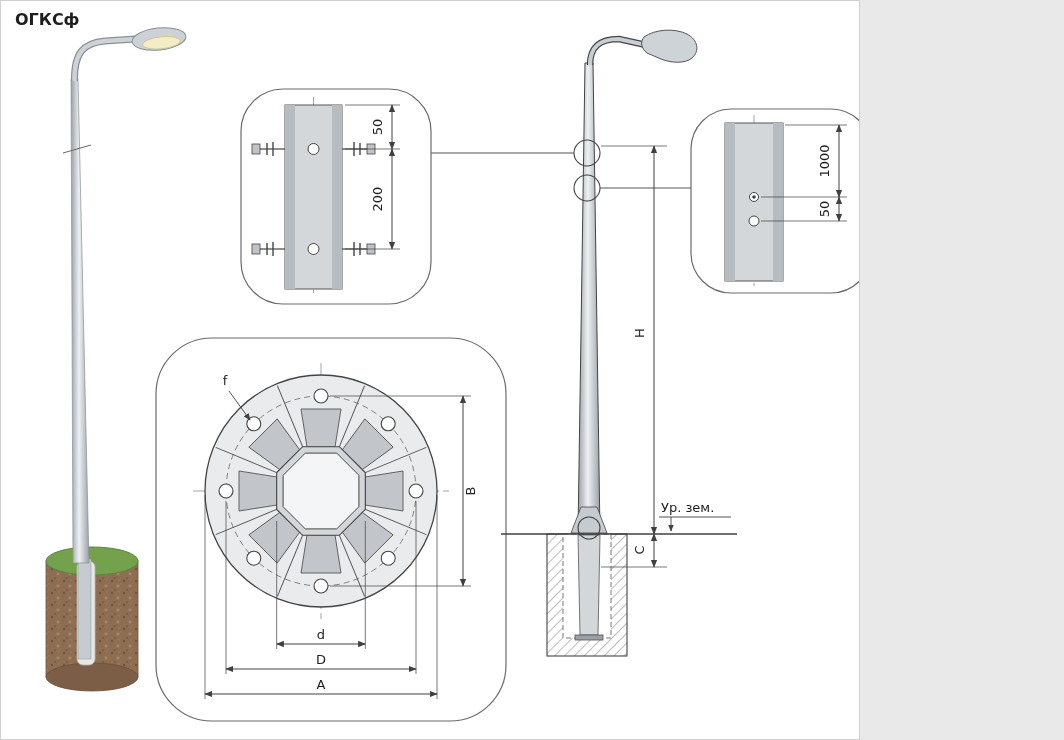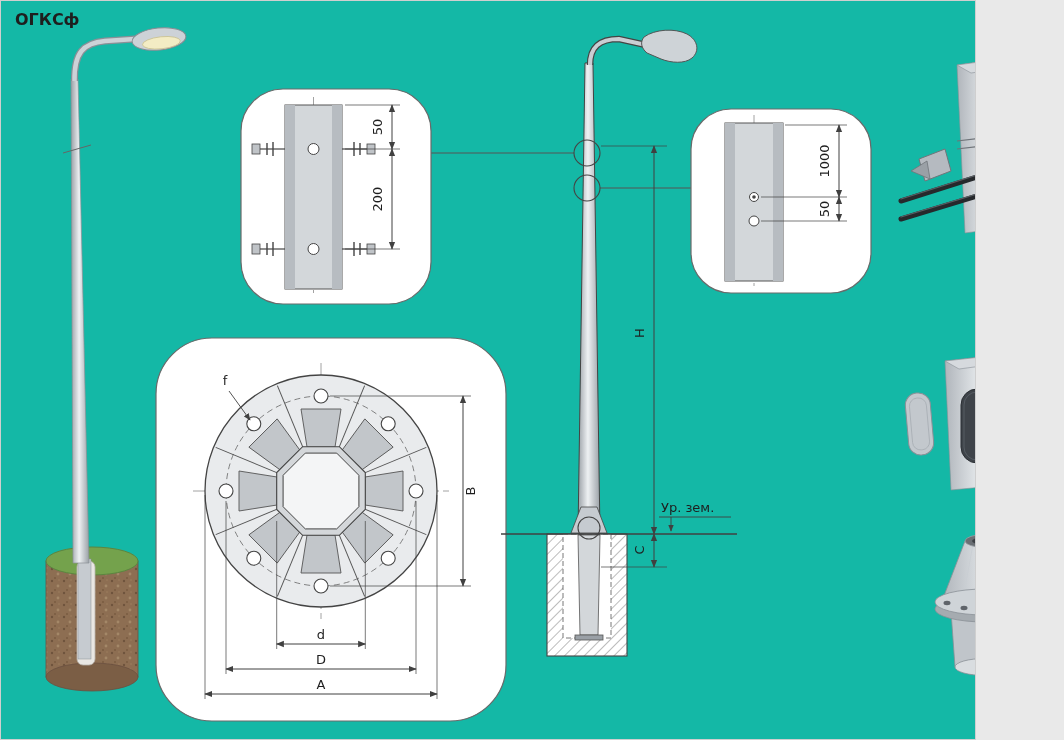--- a/index.html
+++ b/index.html
@@ -1,17 +1,17 @@
 <!DOCTYPE html>
 <html><head>
 <meta charset="utf-8">
 <style>
   html,body{margin:0;padding:0;background:#e9e9e9;}
   .canvas{
-    width:976px;height:740px;background:#14b8a6;border:1px solid #cfcfcf;
+    width:860px;height:740px;background:#ffffff;border:1px solid #cfcfcf;
     box-sizing:border-box;position:relative;overflow:hidden;
     font-family:"DejaVu Sans","Liberation Sans",sans-serif;
   }
   svg{display:block;}
   svg text{font-family:"DejaVu Sans","Liberation Sans",sans-serif;fill:#1e1e1e;}
   .title-text{font-size:16px;font-weight:bold;}
   .dim-text{font-size:13px;}
   .dim-line{stroke:#404040;stroke-width:1;}
   .ext-line{stroke:#404040;stroke-width:0.7;}
   .center-line{stroke:#8a8a8a;stroke-width:0.8;stroke-dasharray:14 4 3 4;}

